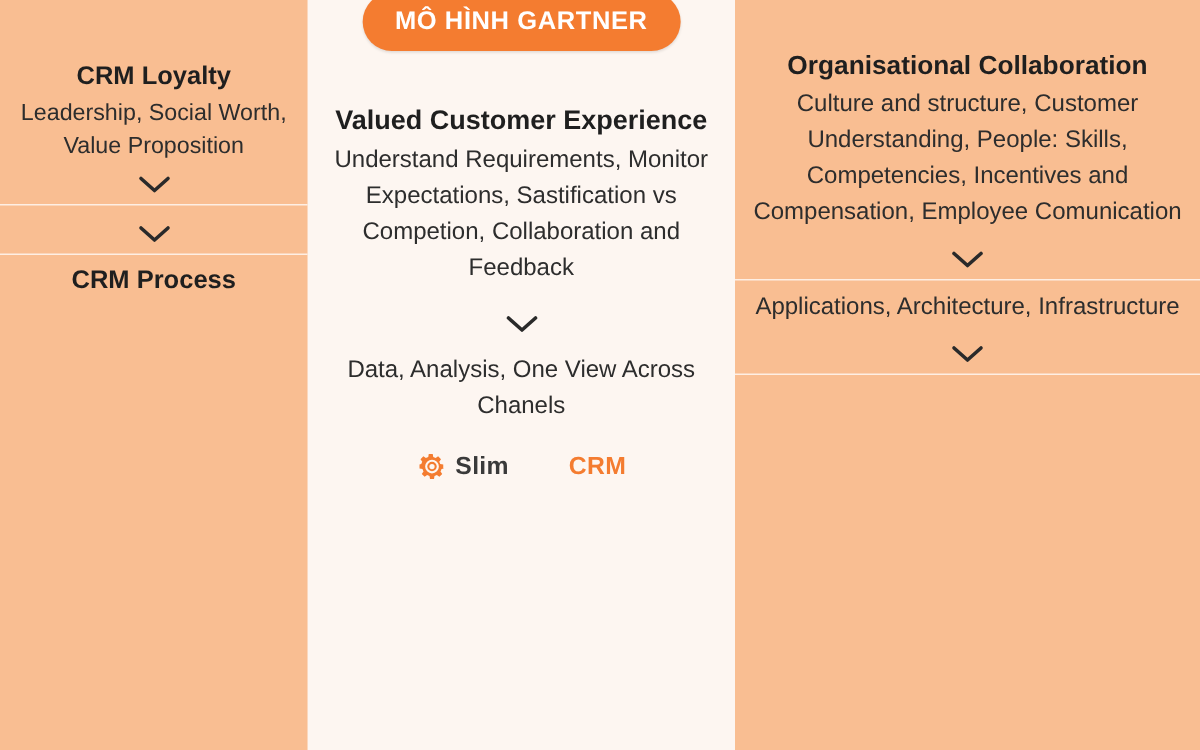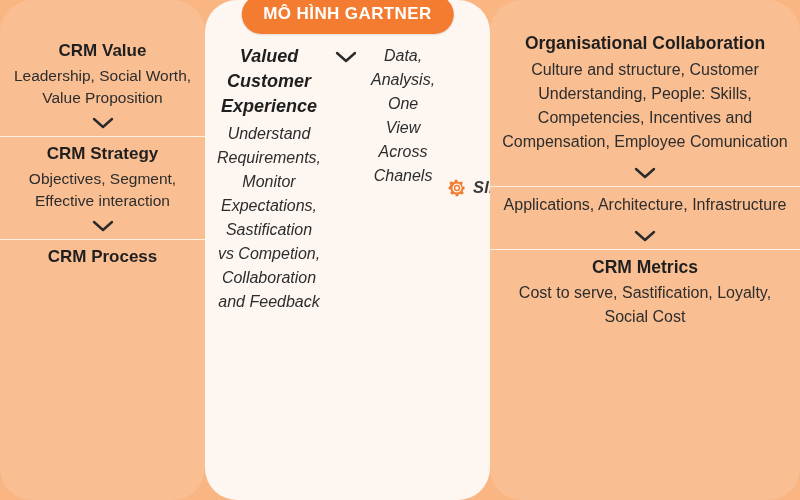--- a/index.html
+++ b/index.html
@@ -16,21 +16,20 @@
   .diagram {
     position: relative;
     width: 800px;
     height: 500px;
     display: flex;
     background: #f9b683;
   }
   .col {
     position: relative;
     box-sizing: border-box;
-    border-radius: 32px;
   }
   .col-left {
     width: 205px;
     background: #f9be92;
   }
   .col-center {
     width: 285px;
     background: #fdf6f1;
   }
   .col-right {
@@ -103,24 +102,23 @@
     height: 1px;
     background: rgba(255,255,255,0.75);
     margin: 0;
   }
   .left-inner {
     padding-top: 40px;
     display: flex;
     flex-direction: column;
   }
   .center-inner {
-    padding-top: 44px;
-    display: flex;
-    flex-direction: row;
-    font-style: italic;
+    padding-top: 68px;
+    display: flex;
+    flex-direction: column;
   }
   .right-inner {
     padding-top: 32px;
     display: flex;
     flex-direction: column;
   }
   .gap-sm { height: 6px; }
   .gap-md { height: 12px; }
   
   .logo {
@@ -148,37 +146,33 @@
 </style>
 </head>
 <body>
 
 <div class="diagram">
 
   <div class="col col-left left">
     <div class="left-inner">
 
       <div class="block">
-        <h3>CRM Value</h3>
+        <h3>CRM Loyalty</h3>
         <p>Leadership, Social Worth, Value Proposition</p>
       </div>
 
       <div class="arrow">
         <svg width="26" height="18" viewBox="0 0 26 18" aria-hidden="true">
           <polyline points="4,5 13,13 22,5" fill="none" stroke="#2a2a2a" stroke-width="2.4" stroke-linecap="round" stroke-linejoin="round"></polyline>
         </svg>
       </div>
 
       <div class="divider"></div>
       <div class="gap-sm"></div>
 
-      <div class="block">
-        <h3>CRM Strategy</h3>
-        <p>Objectives, Segment, Effective interaction</p>
-      </div>
 
       <div class="arrow">
         <svg width="26" height="18" viewBox="0 0 26 18" aria-hidden="true">
           <polyline points="4,5 13,13 22,5" fill="none" stroke="#2a2a2a" stroke-width="2.4" stroke-linecap="round" stroke-linejoin="round"></polyline>
         </svg>
       </div>
 
       <div class="divider"></div>
       <div class="gap-sm"></div>
 
@@ -252,21 +246,17 @@
 
       <div class="arrow">
         <svg width="26" height="18" viewBox="0 0 26 18" aria-hidden="true">
           <polyline points="4,5 13,13 22,5" fill="none" stroke="#2a2a2a" stroke-width="2.4" stroke-linecap="round" stroke-linejoin="round"></polyline>
         </svg>
       </div>
 
       <div class="divider"></div>
       <div class="gap-sm"></div>
 
-      <div class="block">
-        <h3>CRM Metrics</h3>
-        <p>Cost to serve, Sastification, Loyalty, Social Cost</p>
-      </div>
 
     </div>
   </div>
 
 </div>
 
 </body></html>

